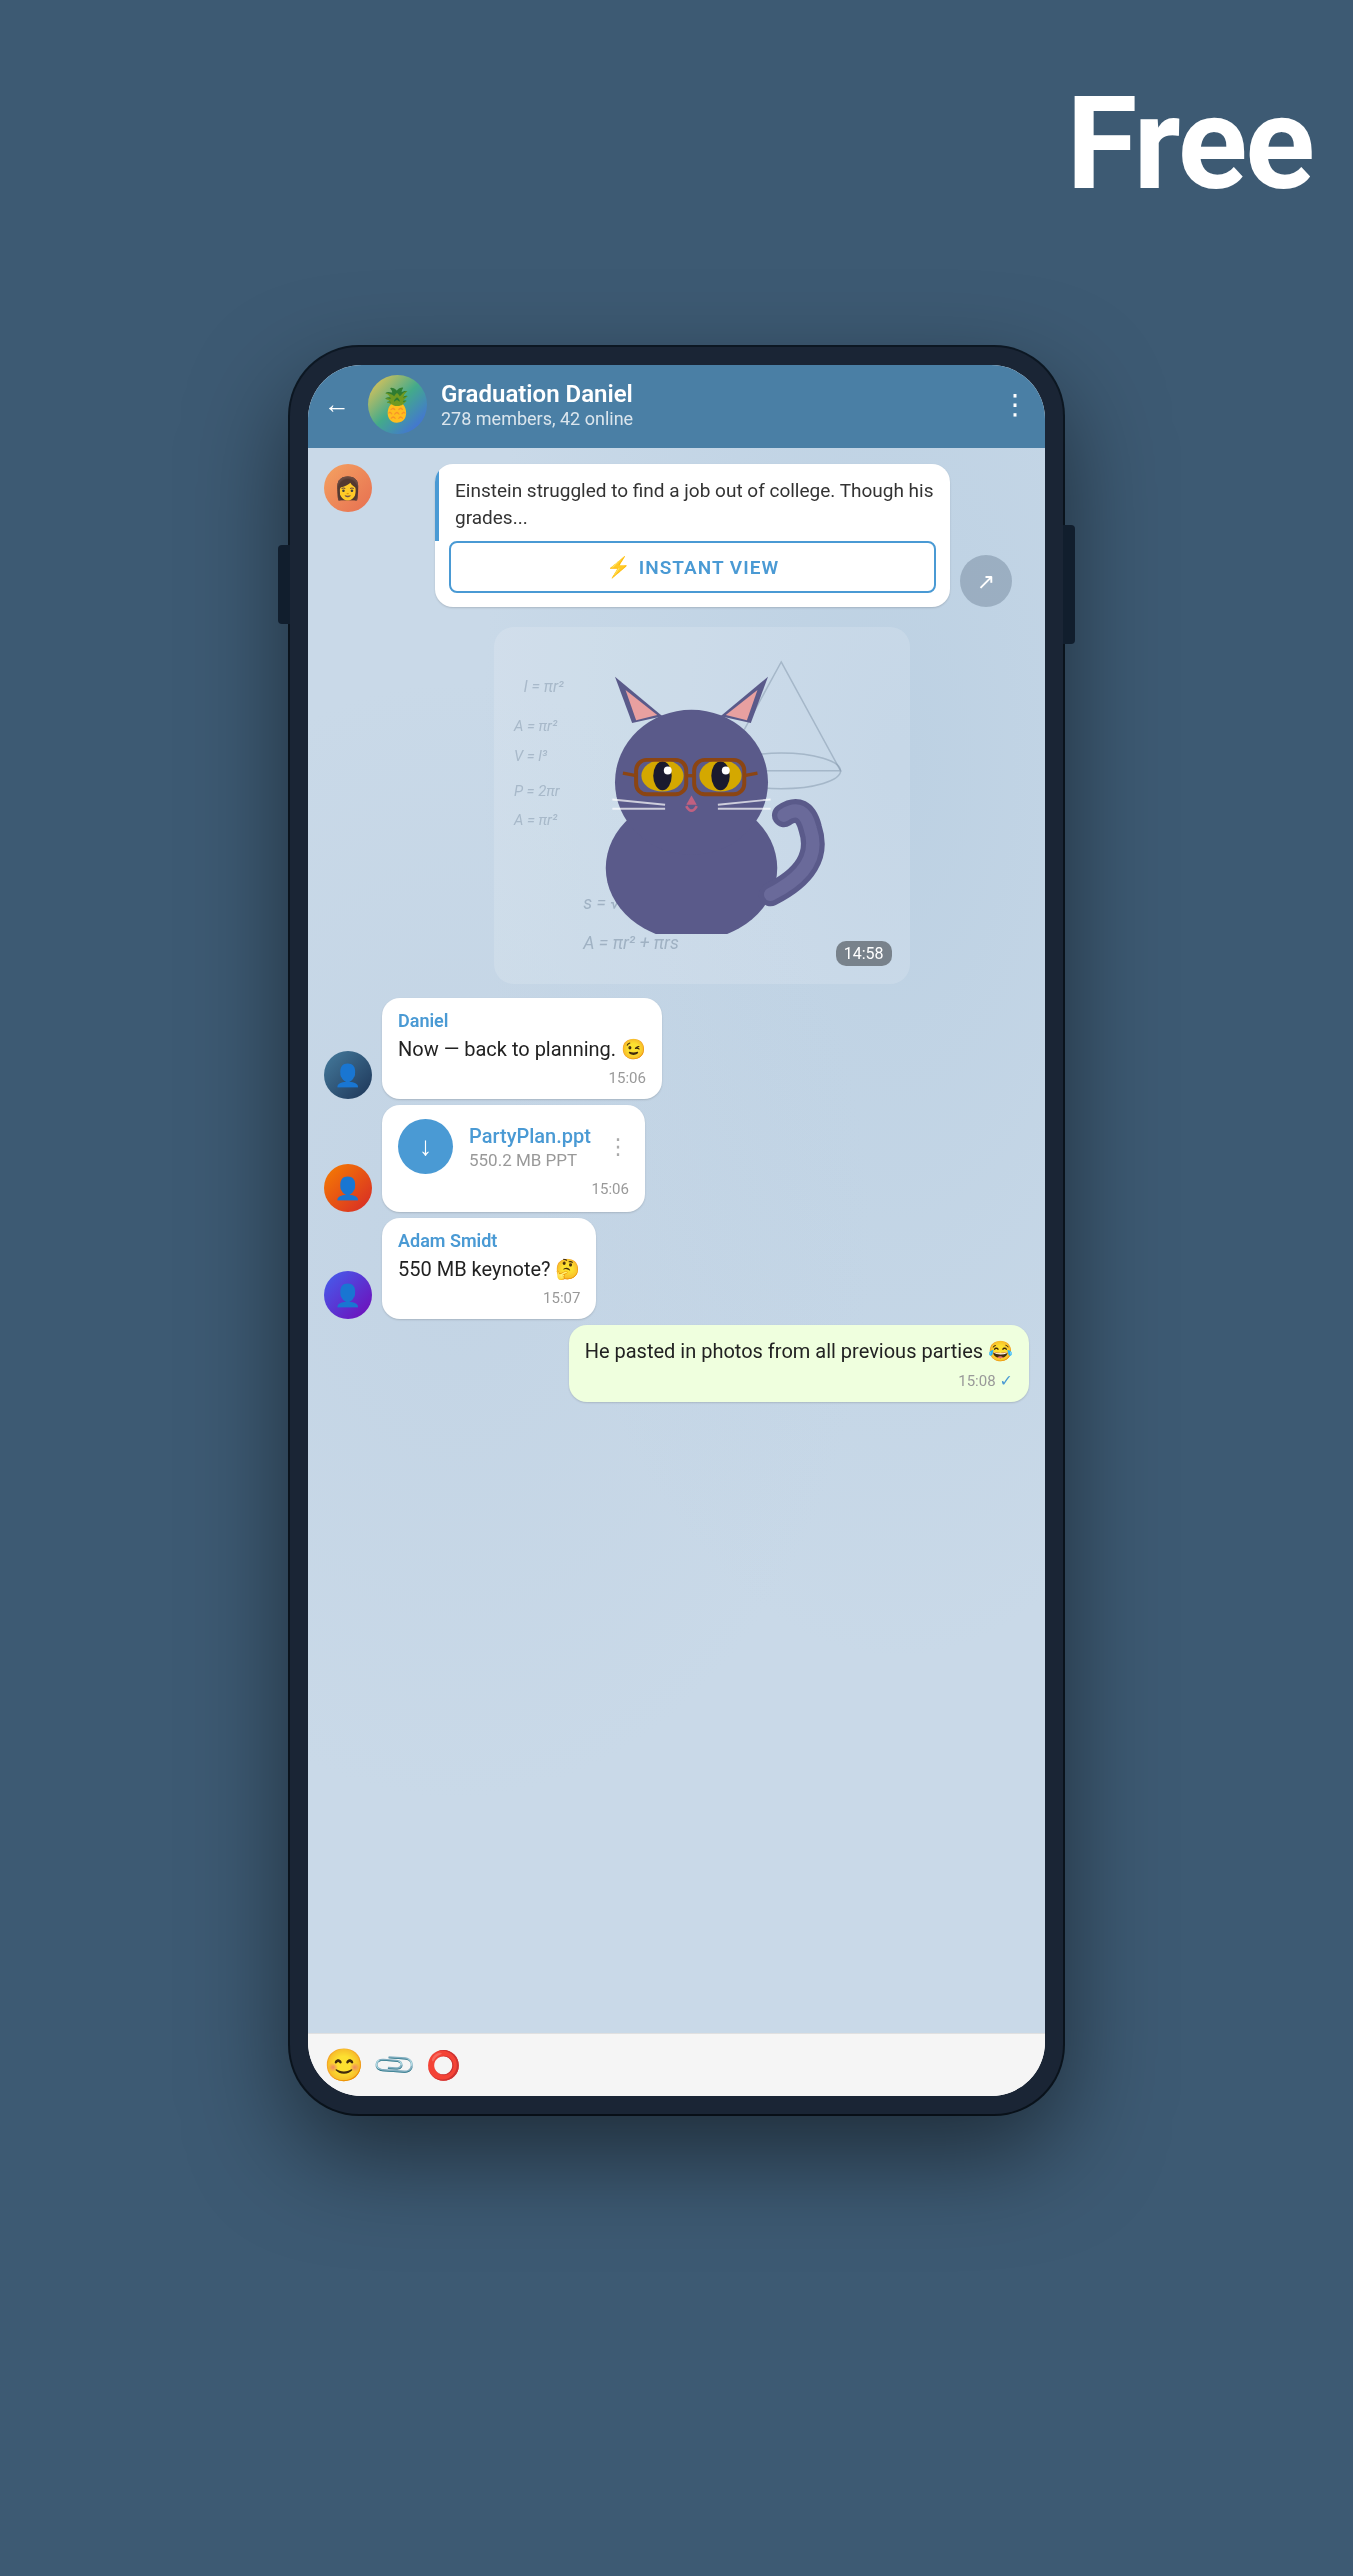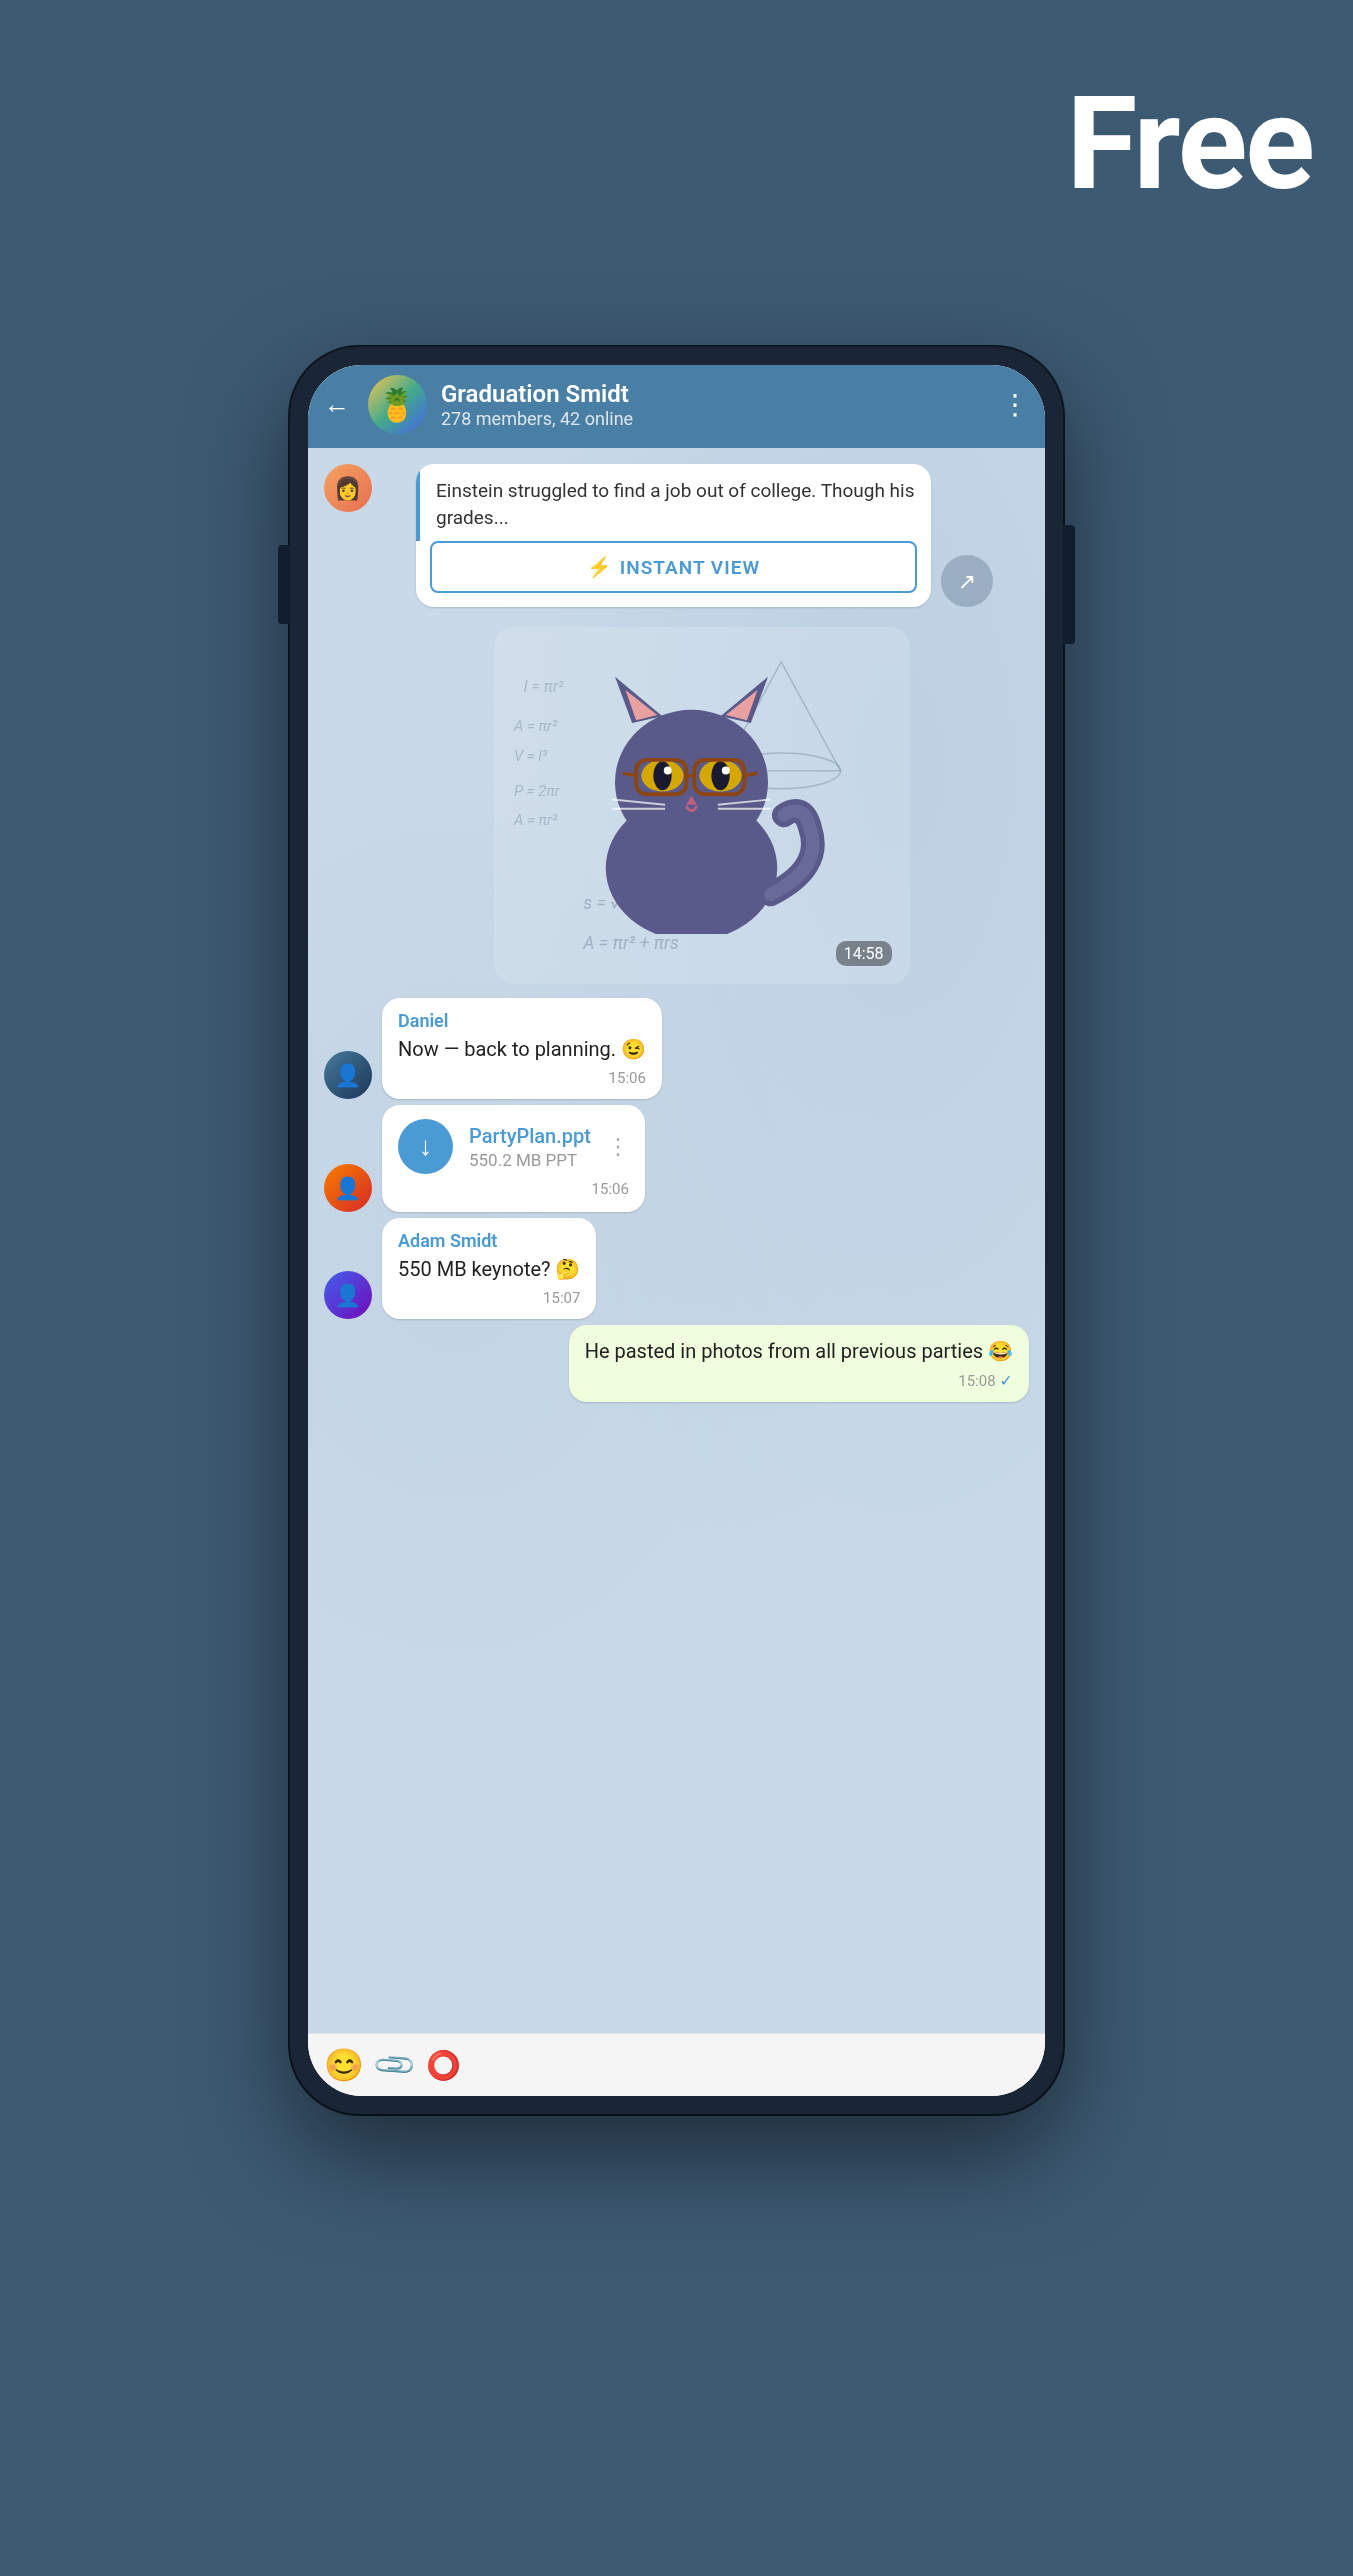--- a/index.html
+++ b/index.html
@@ -233,21 +233,21 @@
       font-size: 16px;
     }
 
     
     .article-bubble {
       background: white;
       border-radius: 18px;
       max-width: 515px;
       overflow: hidden;
       box-shadow: 0 1px 2px rgba(0,0,0,0.15);
-      margin-left: 34px;
+      margin-left: 53px;
     }
 
     .article-text {
       padding: 14px 16px 10px;
       font-size: 19px;
       color: #333;
       line-height: 1.4;
       border-left: 4px solid #4a9ad4;
     }
 
@@ -435,21 +435,21 @@
 <div class="phone-wrapper">
   <div class="phone-outer">
     <div class="phone-inner">
 
       <div class="chat-header">
         <div class="back-btn">←</div>
         <div class="chat-avatar">
           <span class="chat-avatar-emoji">🍍</span>
         </div>
         <div class="chat-info">
-          <div class="chat-name">Graduation Smidt</div>
+          <div class="chat-name">Graduation Daniel</div>
           <div class="chat-status">278 members, 42 online</div>
         </div>
         <div class="chat-menu">⋮</div>
       </div>
 
       <div class="chat-body">
 
         <div class="message-row" style="align-items:flex-start; margin-bottom: 12px;">
           <div class="msg-avatar female">
             <span>👩</span>

